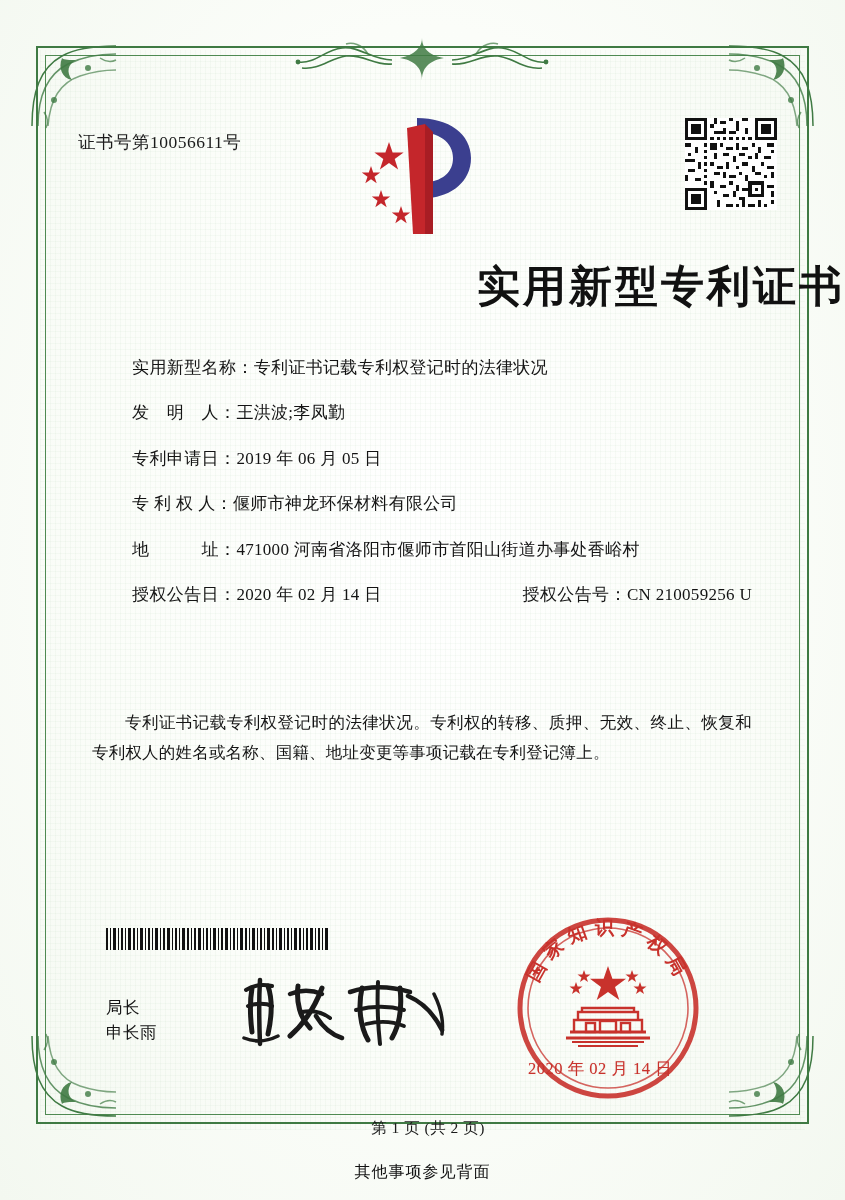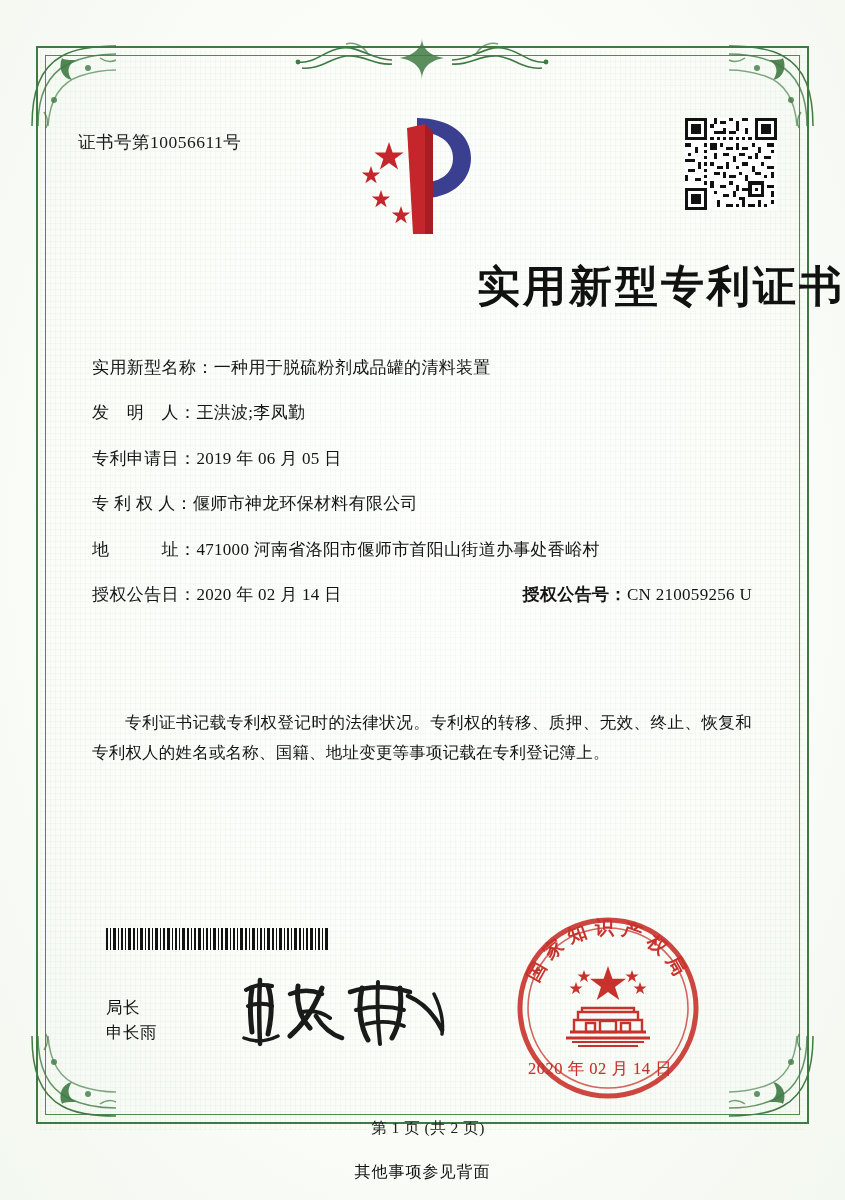--- a/index.html
+++ b/index.html
@@ -110,37 +110,37 @@
     left: 92px; top: 358px;
     width: 660px;
   }
   .field {
     display: flex;
     align-items: baseline;
     margin-bottom: 25px;
     font-size: 17px;
     color: #141414;
     line-height: 1.2;
+    margin-left: 40px;
   }
   .field .lbl {
     flex: 0 0 auto;
     white-space: pre;
     letter-spacing: 0.4px;
   }
   .field .val {
     flex: 1 1 auto;
     letter-spacing: 0.3px;
   }
   .field.split { margin-bottom: 22px; }
   .field .lbl2 {
     flex: 0 0 auto;
     white-space: pre;
     padding-left: 46px;
     letter-spacing: 0.4px;
-    font-weight: bold;
   }
   .field .val2 { flex: 0 0 auto; letter-spacing: 0.3px; }
 
   
   .body-text {
     position: absolute;
     left: 92px; top: 708px;
     width: 660px;
     font-size: 16.5px;
     line-height: 30px;
@@ -418,21 +418,21 @@
         <rect x="27" y="23" width="1" height="2"></rect>
       </g>
     </svg>
   </div>
 
   <div class="title">实用新型专利证书</div>
 
   <div class="fields">
     <div class="field">
       <span class="lbl">实用新型名称：</span>
-      <span class="val">一种用于脱硫粉剂成品罐的清料装置</span>
+      <span class="val">专利证书记载专利权登记时的法律状况</span>
     </div>
     <div class="field">
       <span class="lbl">发　明　人：</span>
       <span class="val">王洪波;李凤勤</span>
     </div>
     <div class="field">
       <span class="lbl">专利申请日：</span>
       <span class="val">2019 年 06 月 05 日</span>
     </div>
     <div class="field">

